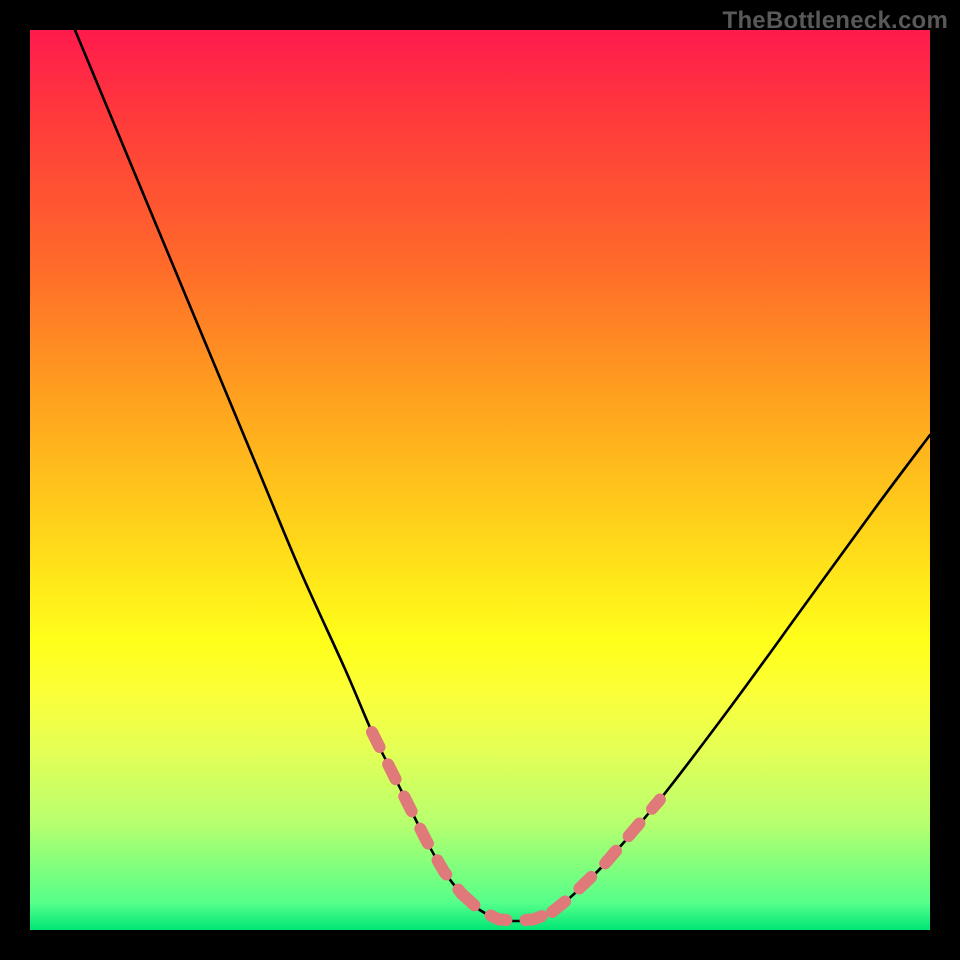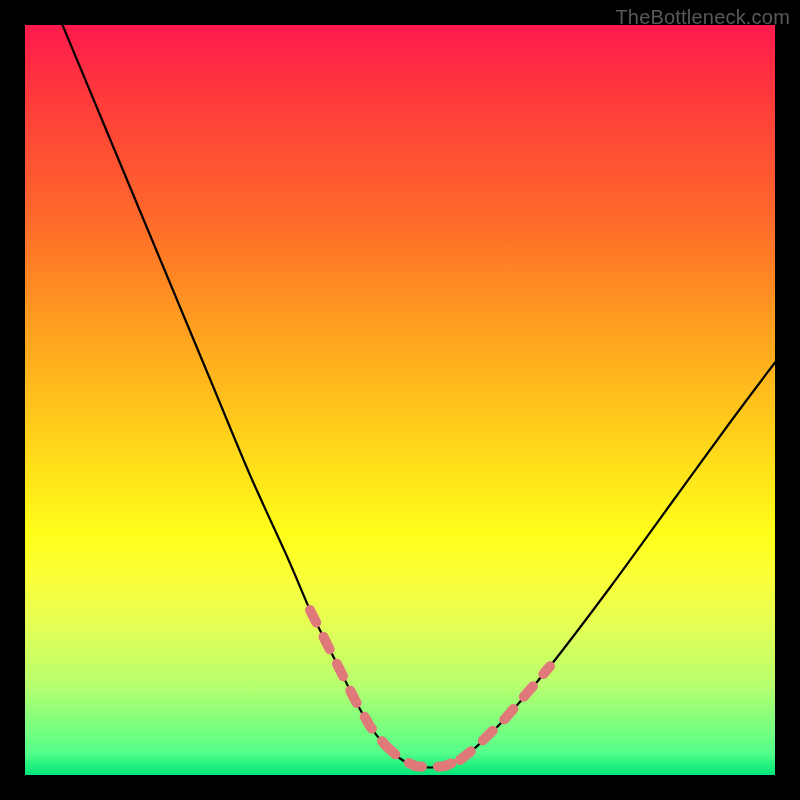--- a/index.html
+++ b/index.html
@@ -29,21 +29,21 @@
       #b8ff6e 88%,
       #55ff8a 97%,
       #00e676 100%);
   }
   .attribution {
     position: absolute;
     top: 6px;
     right: 10px;
     color: #595959;
     font-size: 20px;
-    font-weight: 400;
+    font-weight: 700;
     letter-spacing: 0.2px;
   }
   svg.plot {
     position: absolute;
     left: 25px;
     top: 25px;
     width: 750px;
     height: 750px;
     overflow: visible;
   }

